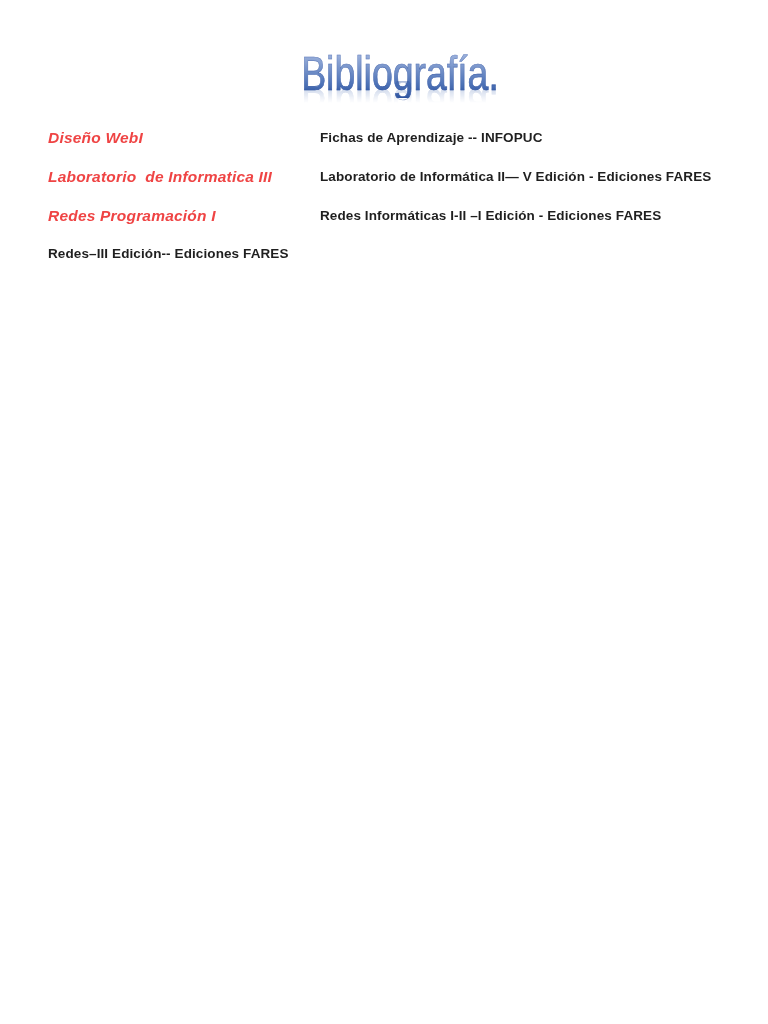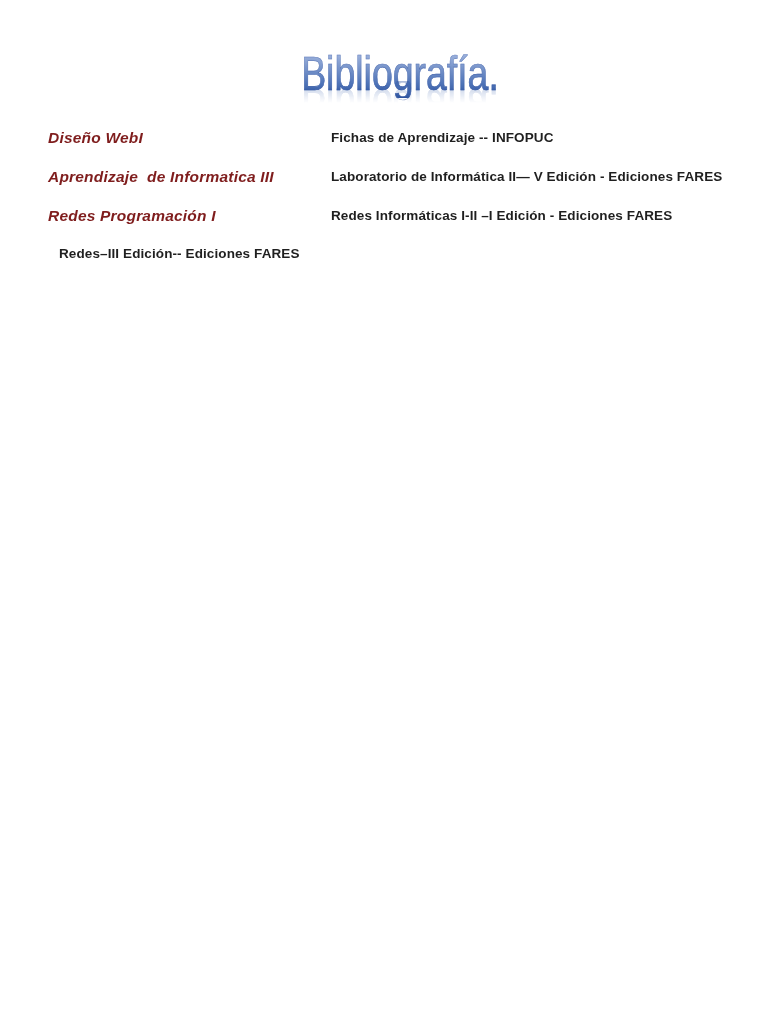--- a/index.html
+++ b/index.html
@@ -60,31 +60,30 @@
     align-items: flex-start;
     height: 38.75px;
   }
   .course {
     width: 272px;
     flex: 0 0 272px;
     font-style: italic;
     font-weight: 700;
     font-size: 15.5px;
     line-height: 17px;
-    color: #7f1d1d;
+    color: #ef4444;
     letter-spacing: 0.2px;
     white-space: pre-wrap; 
   }
   .reference {
     font-weight: 700;
     font-size: 13.5px;
     line-height: 17px;
     color: #1f1f1f;
     letter-spacing: 0.1px;
-    margin-left: 11px;
   }
 </style>
 </head>
 <body>
 
 <div class="page">
 
   <div class="title-group">
     <span class="title-text">Bibliografía.</span>
     <div class="reflection-clip">
@@ -93,21 +92,21 @@
   </div>
 
   <div class="bib-table">
   <div class="bib-row">
     <div class="course">Diseño WebI</div>
     <div class="reference">Fichas de Aprendizaje -- INFOPUC</div>
   </div>
 
 
   <div class="bib-row">
-    <div class="course">Aprendizaje  de Informatica III</div>
+    <div class="course">Laboratorio  de Informatica III</div>
     <div class="reference">Laboratorio de Informática II— V Edición - Ediciones FARES</div>
   </div>
 
   <div class="bib-row">
     <div class="course">Redes Programación I</div>
     <div class="reference">Redes Informáticas I-II –I Edición - Ediciones FARES</div>
   </div>
 
   <div class="bib-row">
     <div class="reference">Redes–III Edición-- Ediciones FARES</div>

